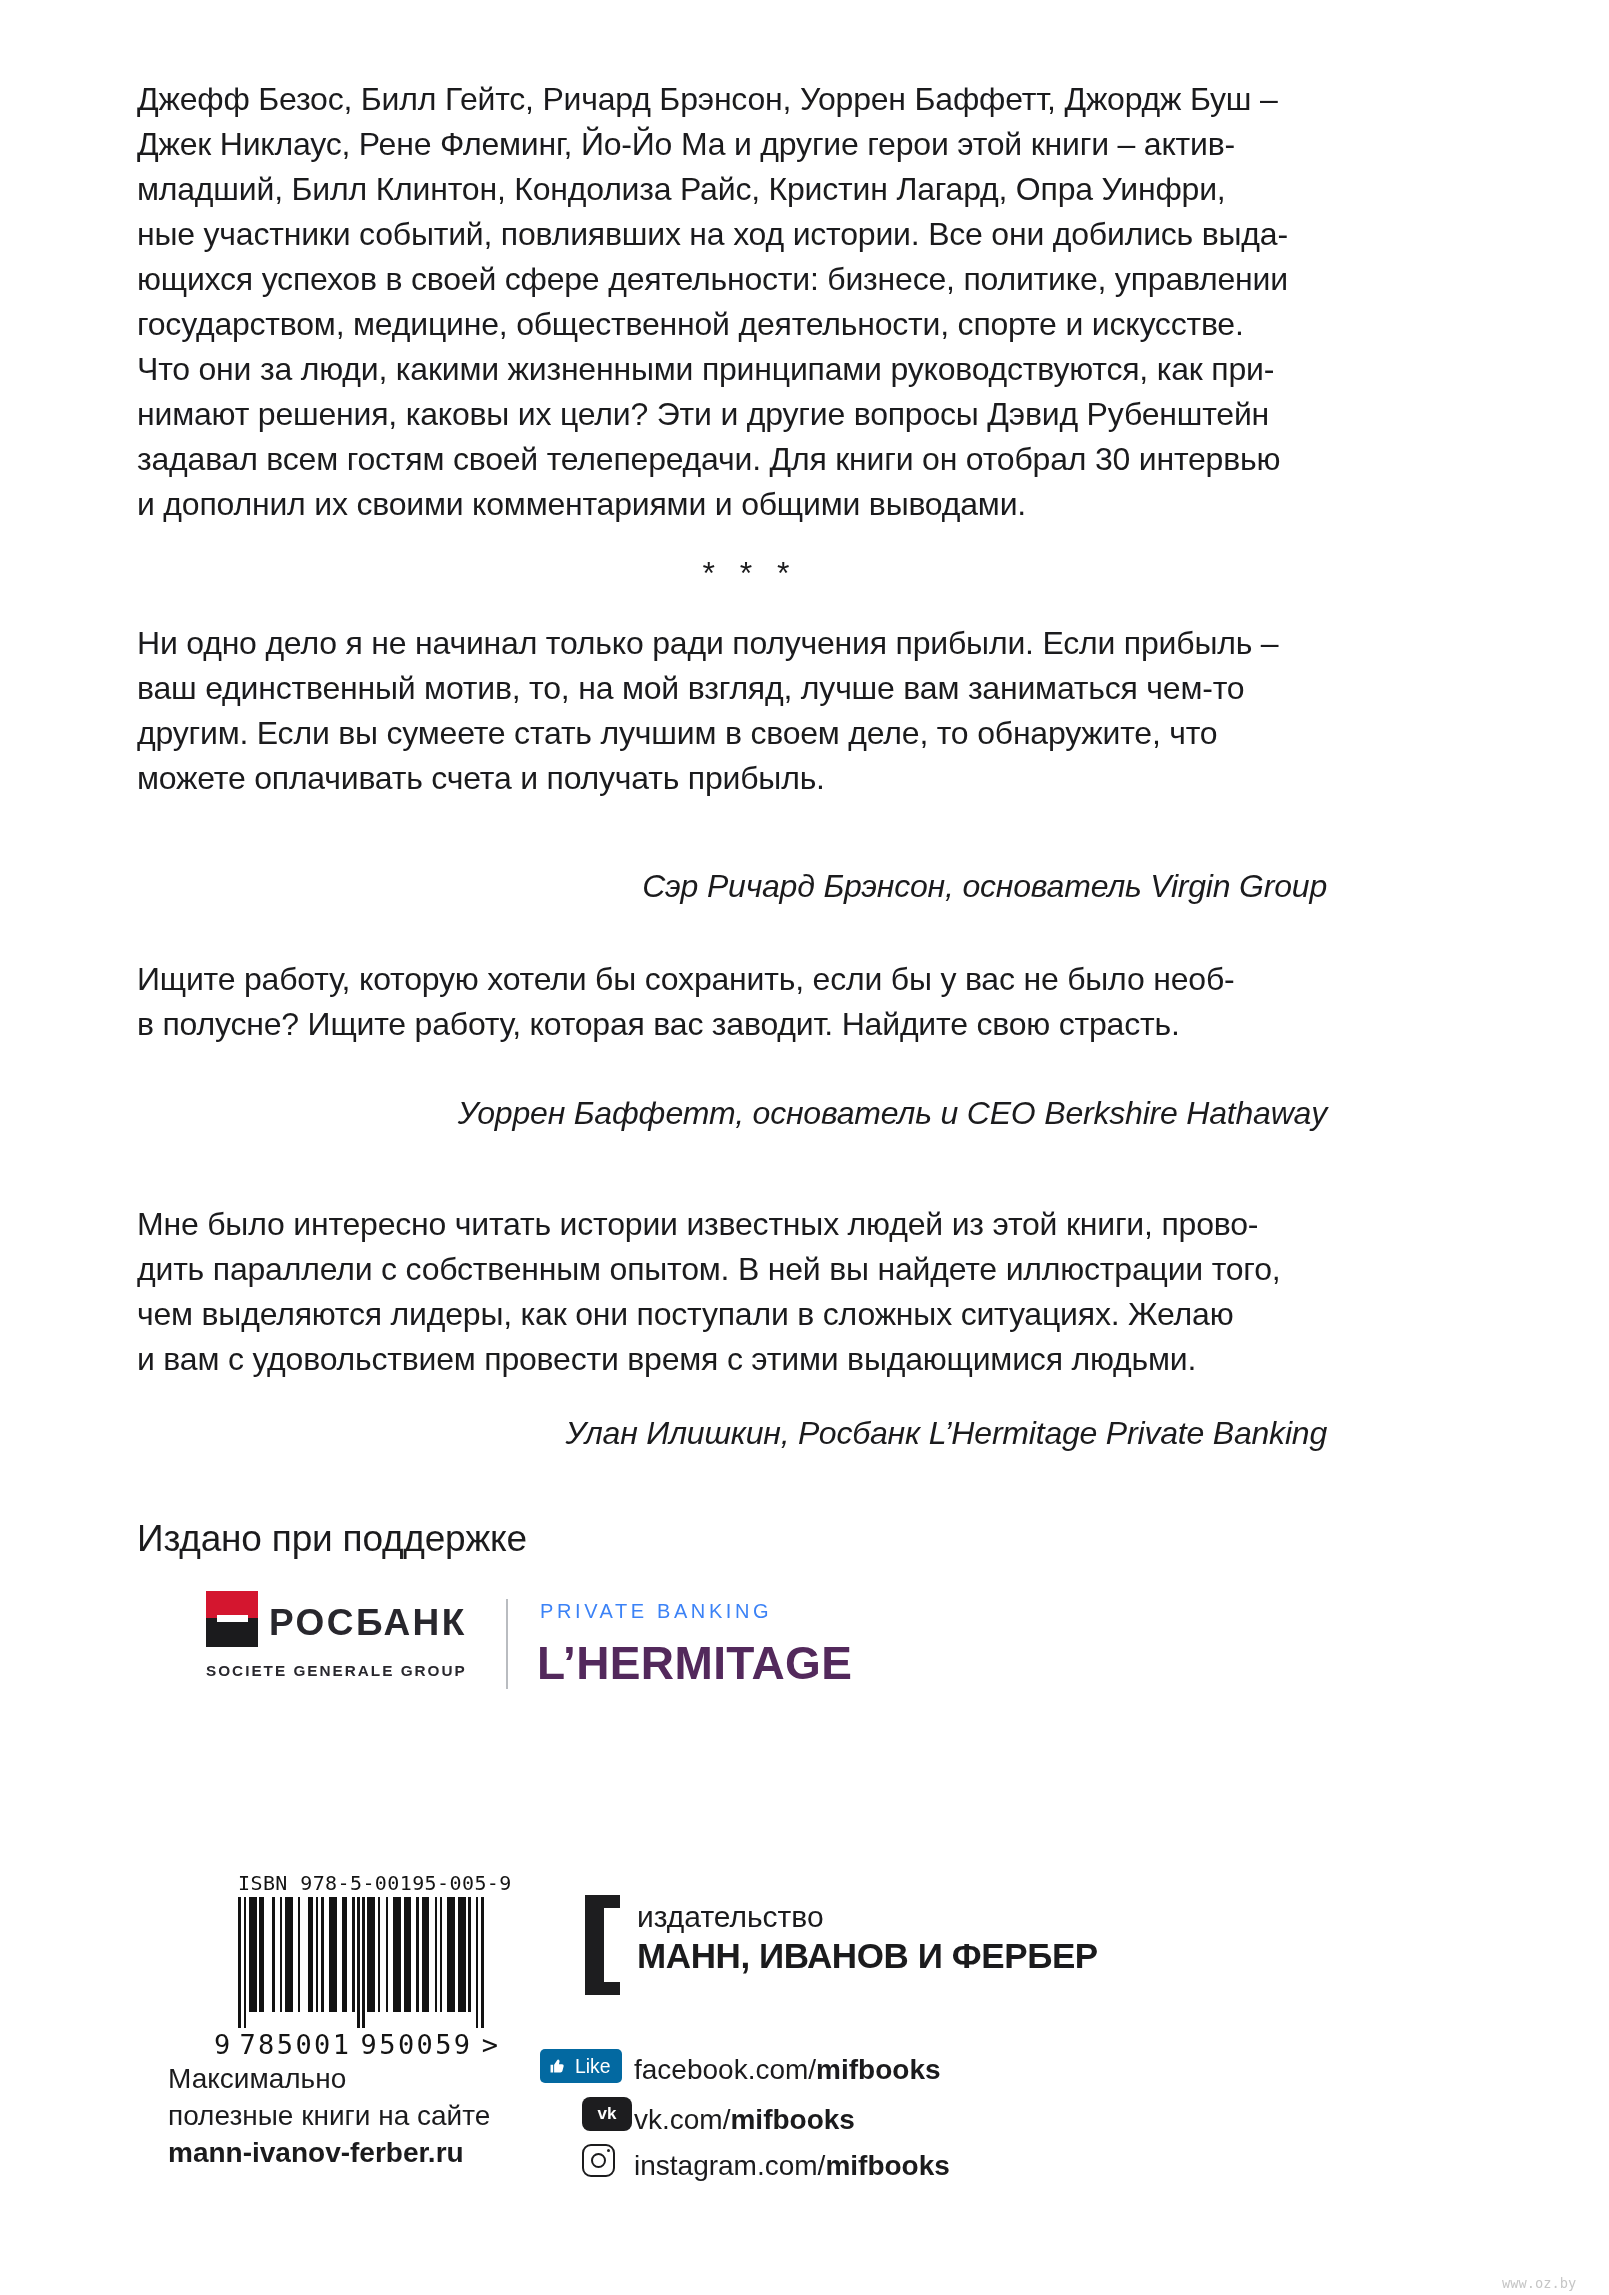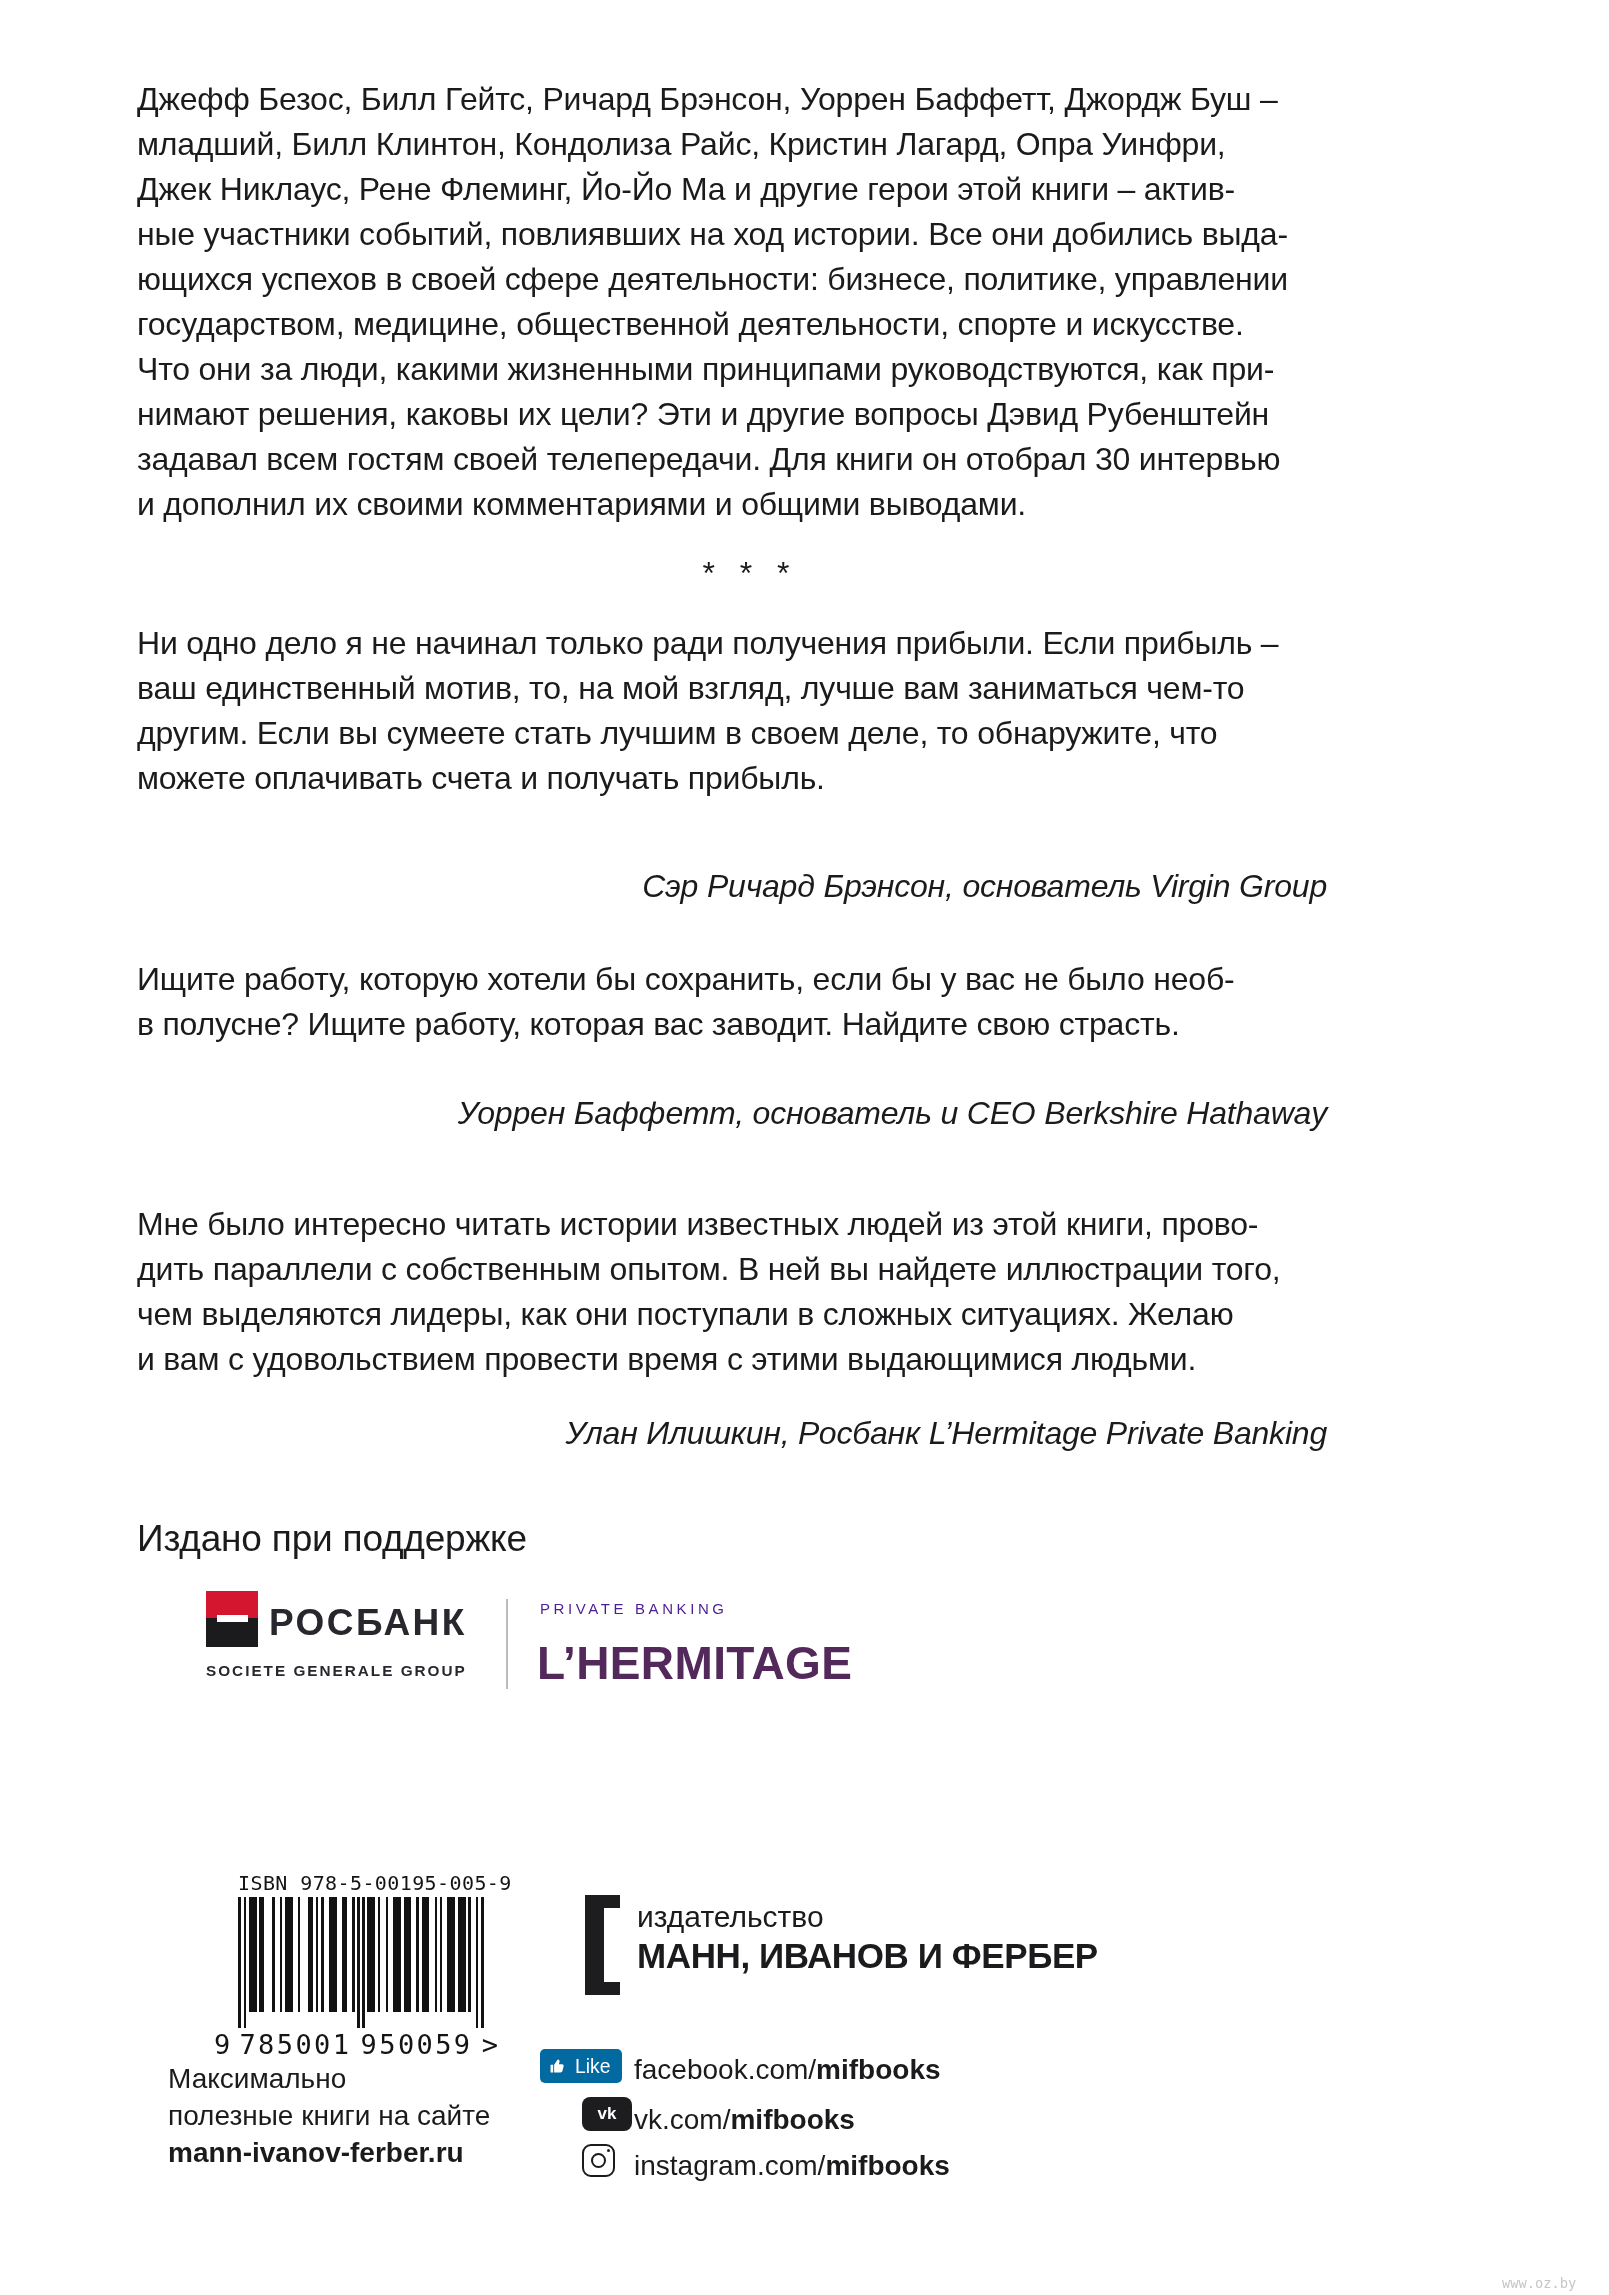--- a/index.html
+++ b/index.html
@@ -43,21 +43,21 @@
     position:absolute;left:269px;top:1602px;
     font-size:37px;font-weight:700;letter-spacing:2.4px;color:#28272d;
   }
   .sg-group{
     position:absolute;left:206px;top:1662px;
     font-size:15.3px;font-weight:700;letter-spacing:2px;color:#28272d;
   }
   .logo-divider{position:absolute;left:506px;top:1599px;width:1.6px;height:90px;background:#b9bcc0;}
   .pb-line{
     position:absolute;left:540px;top:1600px;
-    font-size:15px;font-weight:400;letter-spacing:3.6px;color:#4c1d95;
+    font-size:20px;font-weight:400;letter-spacing:3.6px;color:#3b82f6;
   }
   .lh-line{
     position:absolute;left:537px;top:1636px;
     font-size:46px;font-weight:700;letter-spacing:0.4px;color:#53295c;
   }
   
   .barcode-block{position:absolute;left:238px;top:1871px;width:246px;}
   .isbn-label{
     font-family:"DejaVu Sans Mono",monospace;
     font-size:20px;letter-spacing:0.4px;white-space:nowrap;color:#141414;
@@ -117,22 +117,22 @@
     font-family:"DejaVu Sans Mono",monospace;font-size:13.7px;color:#c6c6c6;
   }
 </style>
 </head>
 <body>
 
 <div class="page">
 
   <section class="col intro">
       <div class="tline">Джефф Безос, Билл Гейтс, Ричард Брэнсон, Уоррен Баффетт, Джордж Буш –</div>
+      <div class="tline">Джек Никлаус, Рене Флеминг, Йо-Йо Ма и другие герои этой книги – актив-</div>
       <div class="tline">младший, Билл Клинтон, Кондолиза Райс, Кристин Лагард, Опра Уинфри,</div>
-      <div class="tline">Джек Никлаус, Рене Флеминг, Йо-Йо Ма и другие герои этой книги – актив-</div>
       <div class="tline">ные участники событий, повлиявших на ход истории. Все они добились выда-</div>
       <div class="tline">ющихся успехов в своей сфере деятельности: бизнесе, политике, управлении</div>
       <div class="tline">государством, медицине, общественной деятельности, спорте и искусстве.</div>
       <div class="tline">Что они за люди, какими жизненными принципами руководствуются, как при-</div>
       <div class="tline">нимают решения, каковы их цели? Эти и другие вопросы Дэвид Рубенштейн</div>
       <div class="tline">задавал всем гостям своей телепередачи. Для книги он отобрал 30 интервью</div>
       <div class="tline">и дополнил их своими комментариями и общими выводами.</div>
     </section>
 
   <div class="separator">* * *</div>

